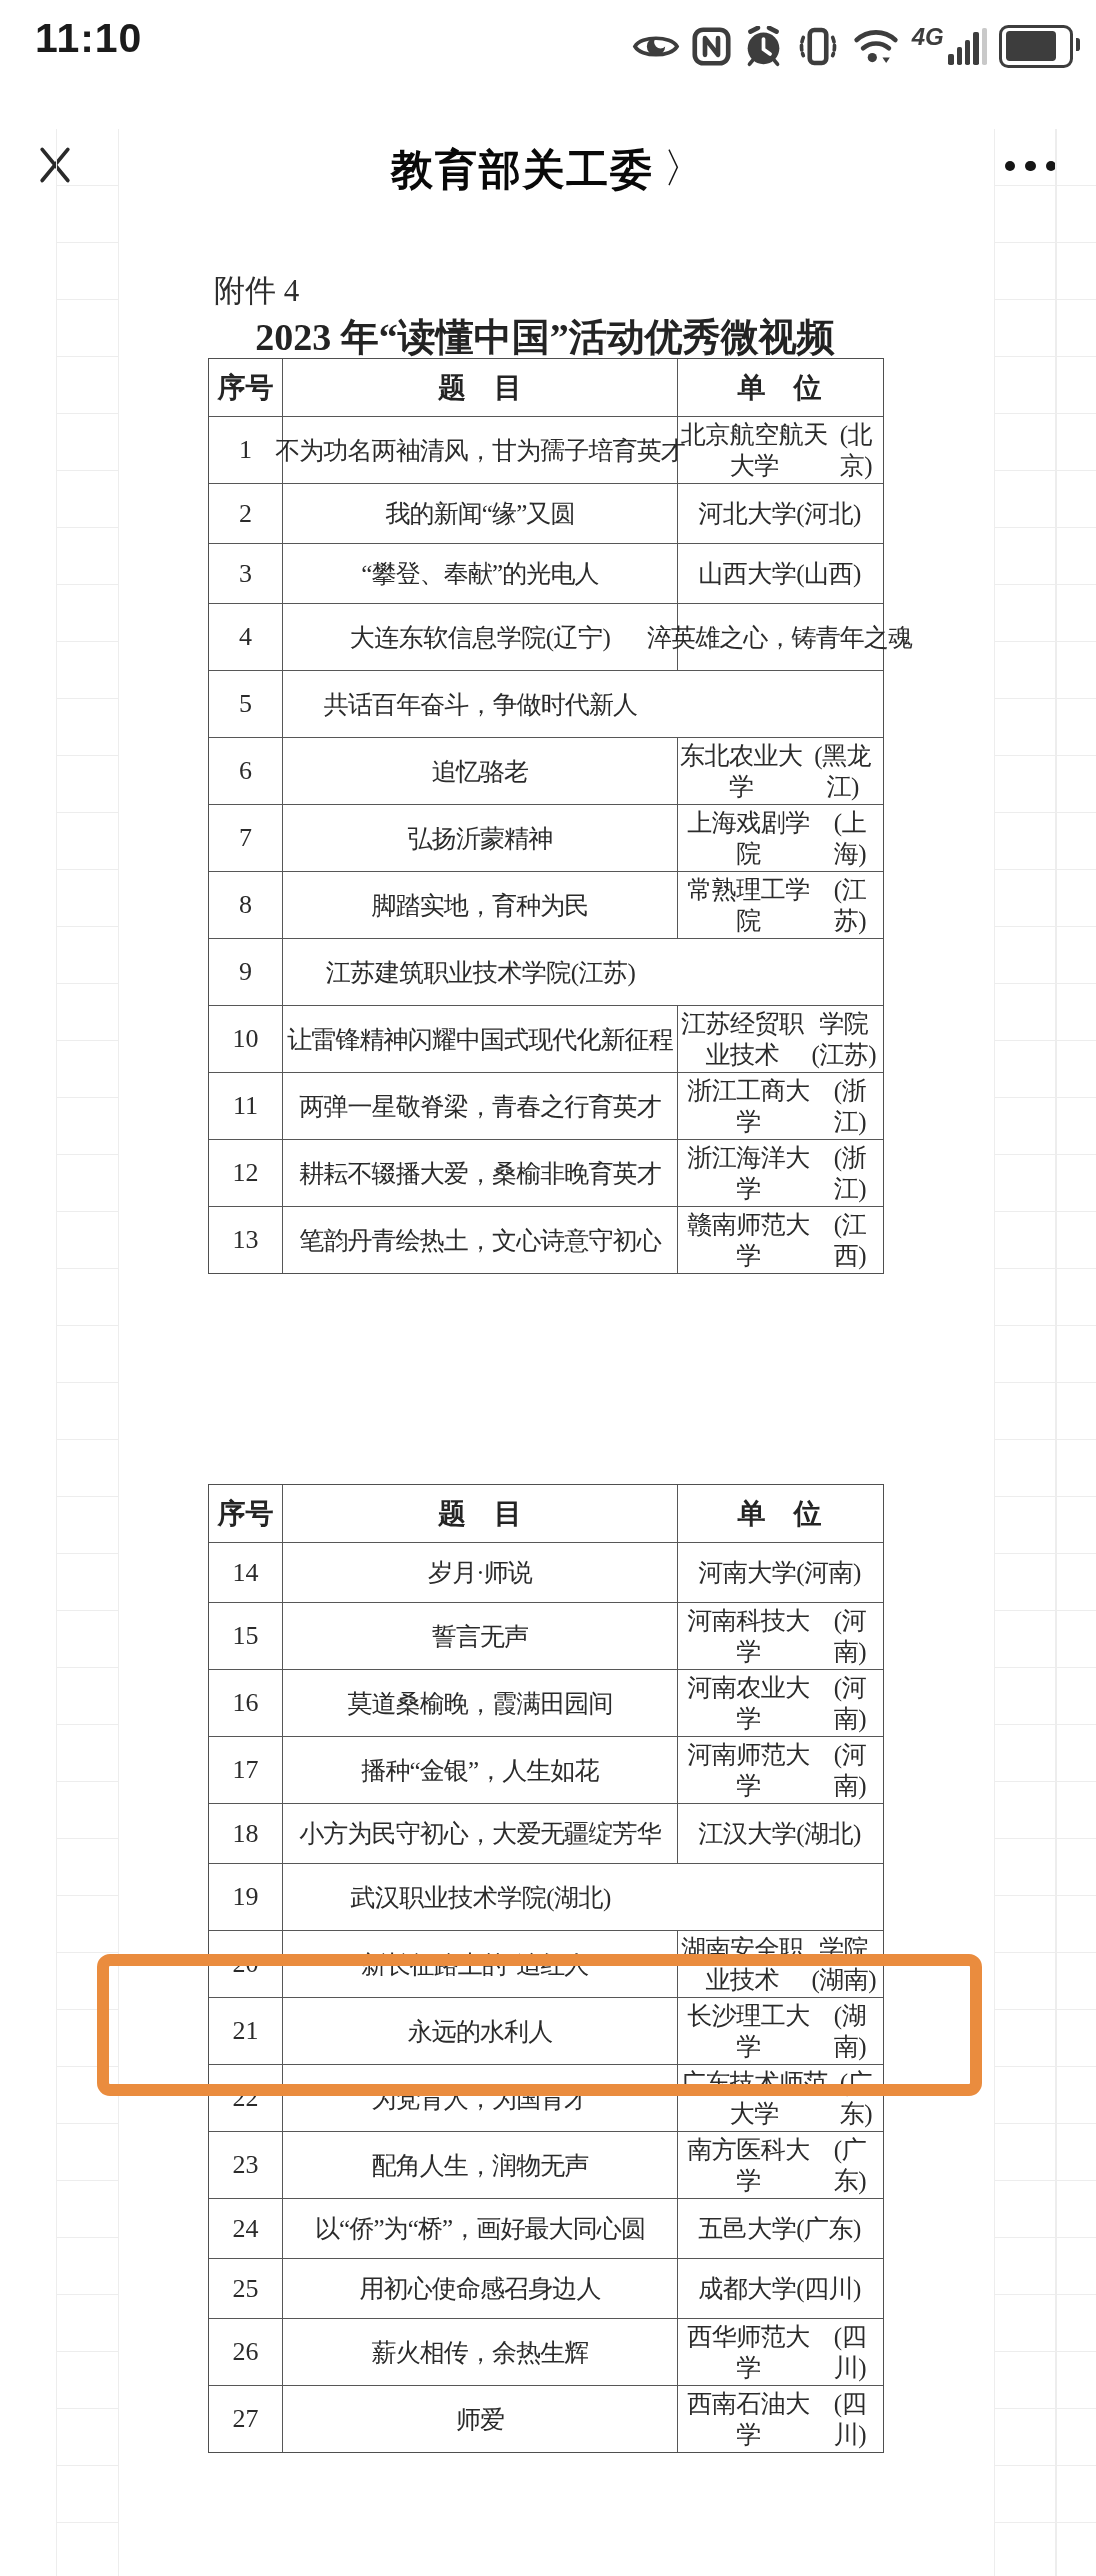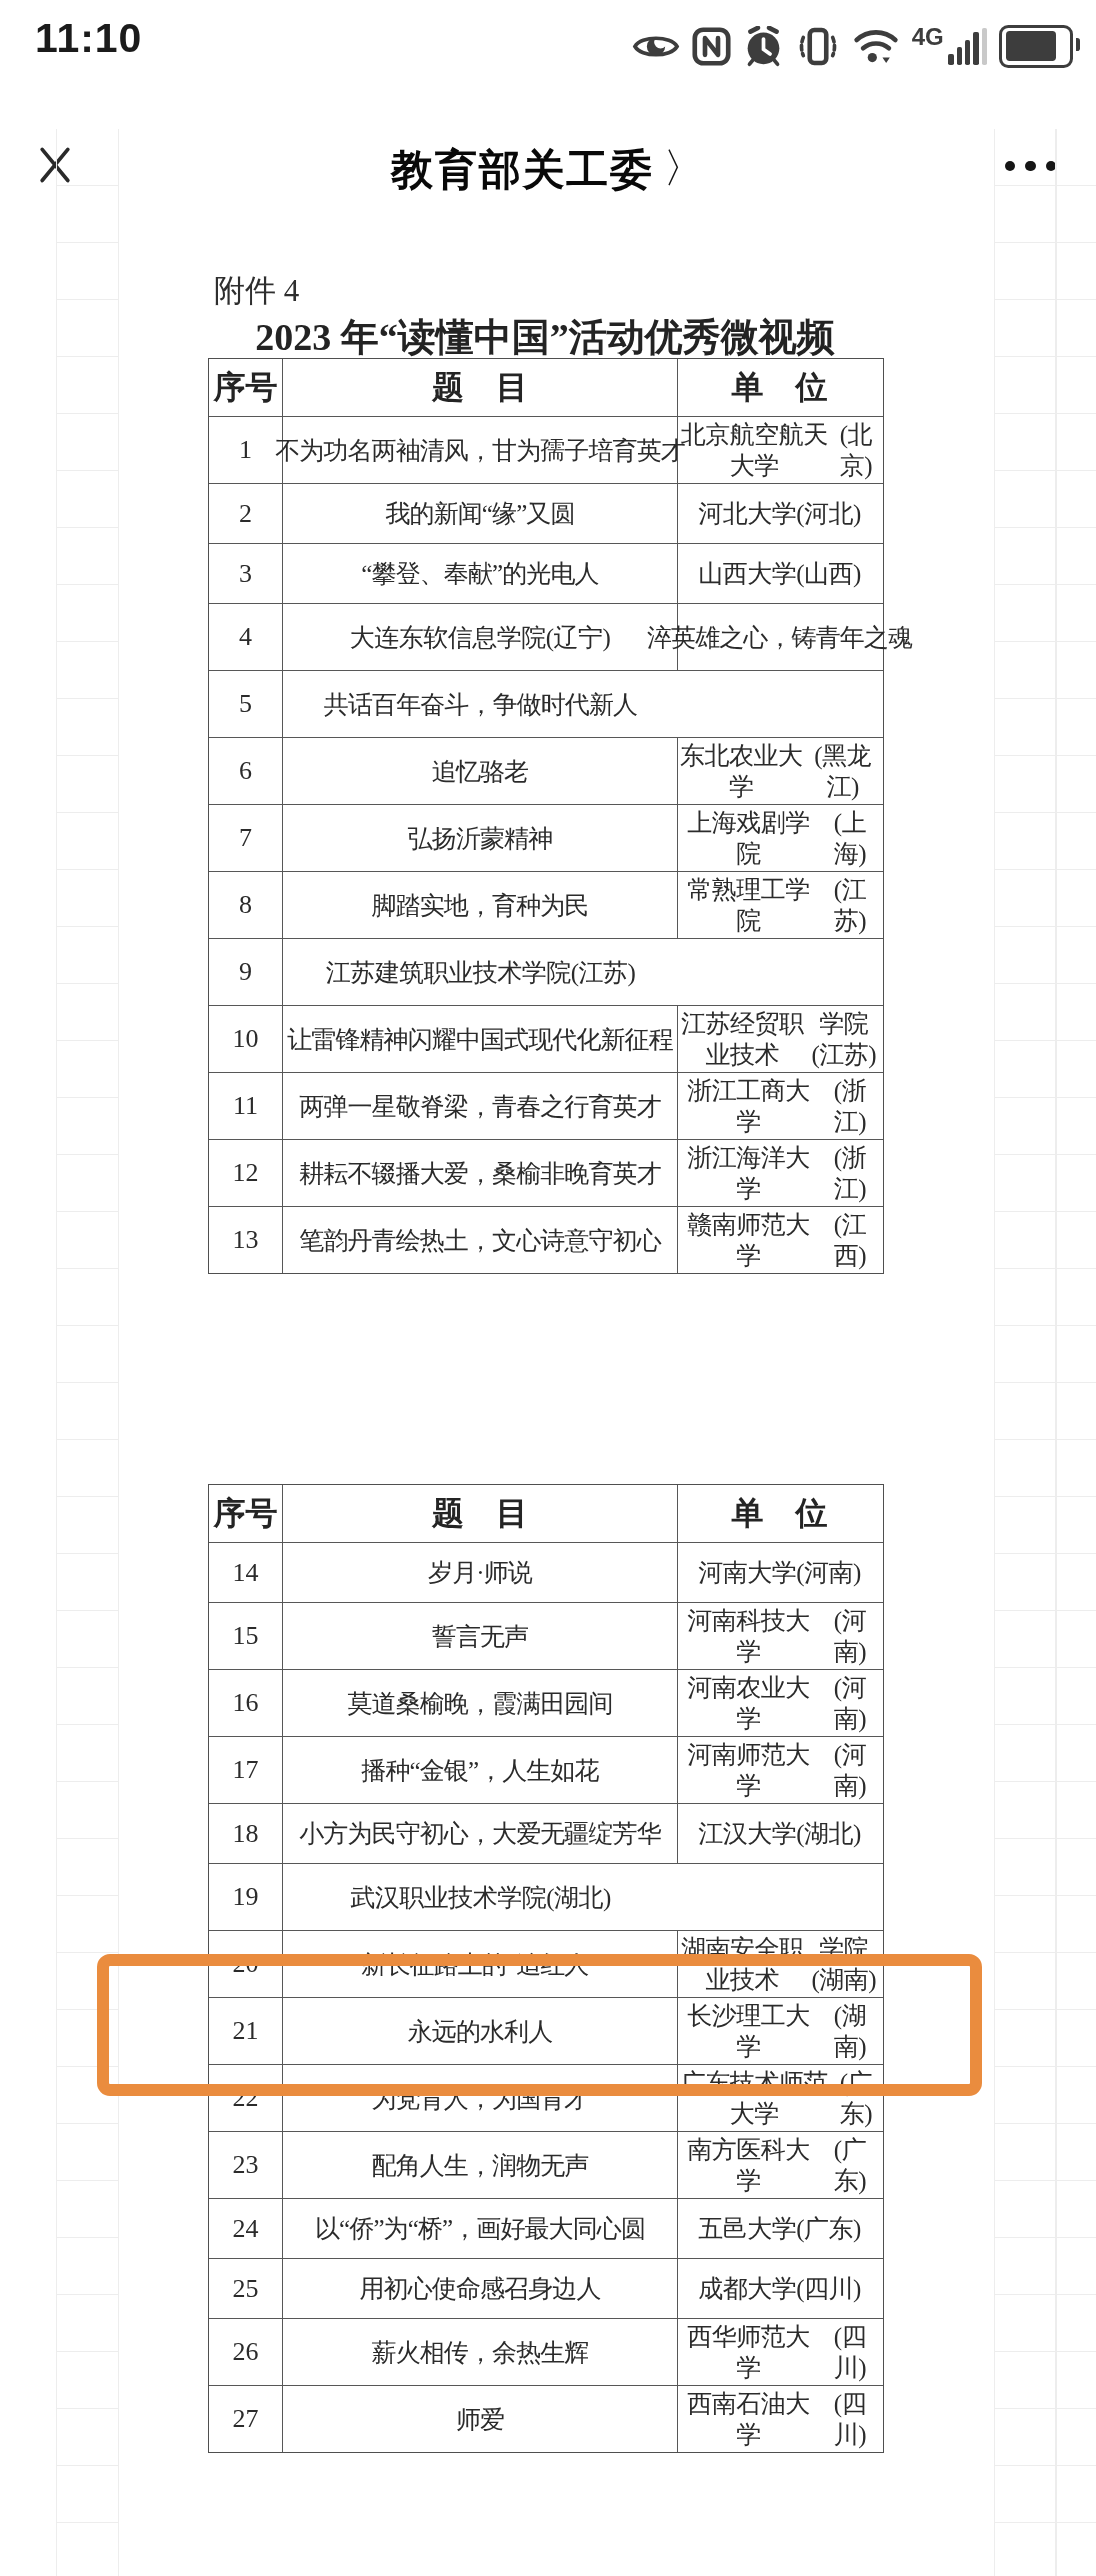--- a/index.html
+++ b/index.html
@@ -6,21 +6,21 @@
   #screen{
     position:relative;width:1097px;height:2576px;background:#ffffff;
     overflow:hidden;font-family:"Liberation Sans","DejaVu Sans",sans-serif;color:#1c1c1c;
   }
   
   .statusbar{position:absolute;left:0;top:0;width:1097px;height:89px;}
   .time{position:absolute;left:35px;top:14.8px;font-size:41px;font-weight:700;color:#1b1b1b;letter-spacing:0.9px;}
   .sicons{position:absolute;right:24px;top:22px;display:flex;align-items:center;gap:12px;height:48px;}
   .sicons svg{display:block;}
   .sig4g{display:flex;align-items:flex-end;gap:2.8px;}
-  .sig4g .gtxt{font-size:24px;font-weight:700;color:#3d3d3d;line-height:18.5px;margin-right:1.8px;align-self:flex-start;}
+  .sig4g .gtxt{font-size:24px;font-weight:700;color:#3d3d3d;line-height:18.5px;margin-right:1.8px;align-self:flex-start;font-style:italic;}
   .bar{width:5.5px;background:#3d3d3d;border-radius:1.8px;}
   .bar.dim{background:#c9c9c9;}
   .battery{position:relative;width:68px;height:37px;border:3.7px solid #3d3d3d;border-radius:9.2px;}
   .battery .fill{position:absolute;left:3.7px;top:3.7px;bottom:3.7px;width:50px;background:#3d3d3d;border-radius:3.7px;}
   .battery .nub{position:absolute;right:-10.2px;top:10.2px;width:4.6px;height:13px;background:#3d3d3d;border-radius:0 2.8px 2.8px 0;}
   
   .navbar{position:absolute;left:0;top:120px;width:1097px;height:102px;background:#ffffff;}
   .closebtn{position:absolute;left:33px;top:22px;width:44px;height:44px;cursor:pointer;}
   .navtitle{position:absolute;left:0;right:0;top:22px;text-align:center;font-size:42px;font-weight:700;color:#090909;letter-spacing:1.8px;cursor:pointer;}
   .navtitle .chev{font-weight:300;font-size:41px;margin-left:9.2px;color:#141414;position:relative;top:-1.8px;}
@@ -33,21 +33,21 @@
   .doc-serif{font-family:"Liberation Serif","DejaVu Serif",serif;}
   .attach{position:absolute;left:214px;top:270px;font-size:31px;color:#2e2e2e;}
   .doctitle{position:absolute;left:148px;width:794px;top:312px;text-align:center;font-size:38px;font-weight:700;color:#232323;}
   .tbl{position:absolute;left:208px;width:676px;border:1.8px solid #4f4f4f;box-sizing:border-box;background:#ffffff;}
   .thead,.trow{display:grid;grid-template-columns:74px 395px 203px;}
   .thead{height:57px;}
   .trow{height:66px;border-top:0.9px solid #575757;}
   .trow.short{height:59px;}
   .cell{display:flex;align-items:center;justify-content:center;border-right:0.9px solid #575757;color:#2b2b2b;}
   .cell:last-child{border-right:none;}
-  .hcell{font-weight:700;font-size:32px;color:#242424;}
+  .hcell{font-weight:700;font-size:28px;color:#242424;}
   .cell.no{font-size:26px;}
   .cell.ttl{font-size:25px;letter-spacing:-0.9px;white-space:nowrap;overflow:visible;}
   .cell.unit{flex-direction:row;font-size:25px;line-height:31px;letter-spacing:-0.5px;text-align:center;}
   
   .hlbox{position:absolute;left:97px;top:1954px;width:885px;height:142px;box-sizing:border-box;
     border:12px solid #EA8C3E;border-radius:13px;z-index:6;}
 </style>
 </head>
 <body>
 

